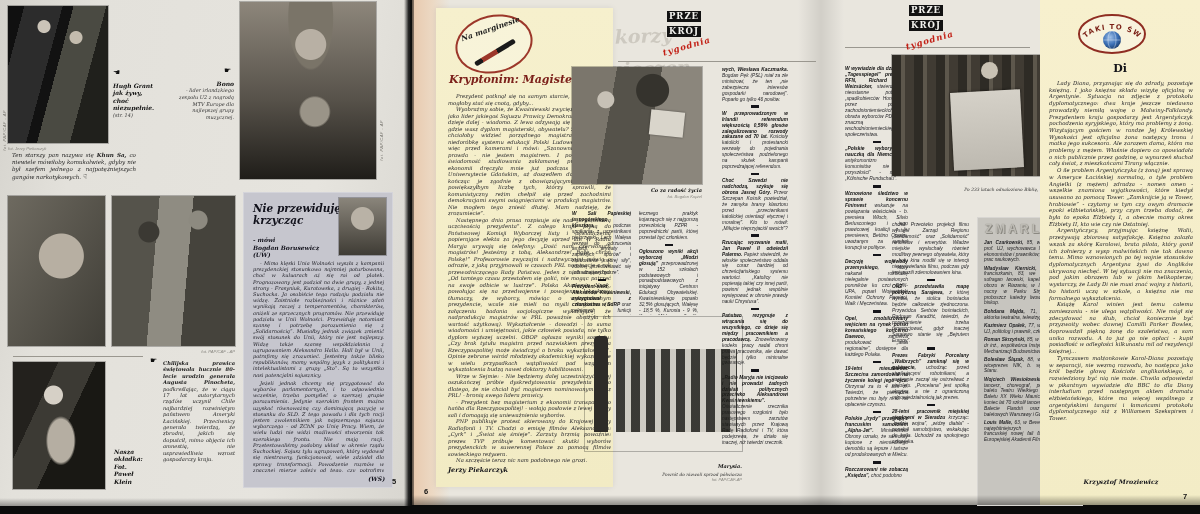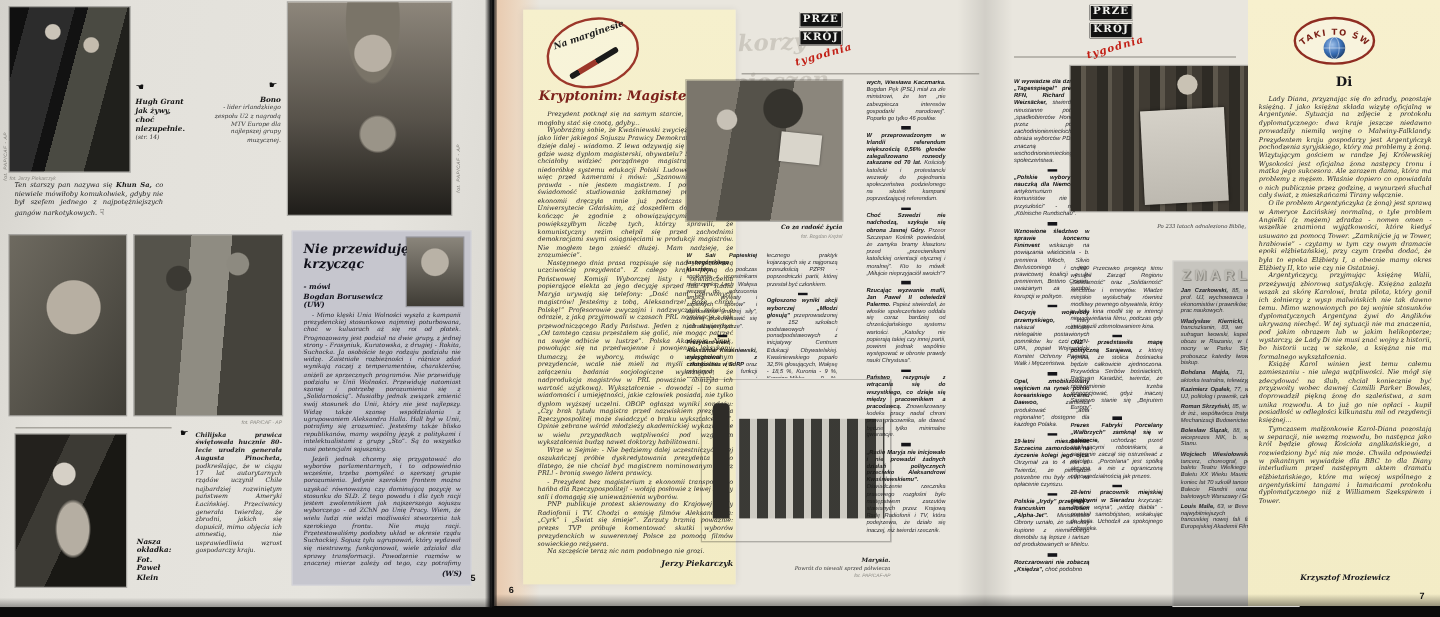--- a/index.html
+++ b/index.html
@@ -69,21 +69,21 @@
   .bzbox{background:#c6c6ce;box-shadow:inset 0 0 0 1px rgba(255,255,255,.25);}
   .bztitle{font:bold italic 10.5px/12px "DejaVu Serif",serif;color:#10101a;}
   .bzby{font:bold italic 6px/7.5px "DejaVu Serif",serif;color:#10101a;}
   .bzbody{font:italic 5px/6.2px "DejaVu Serif",serif;text-align:justify;color:#191920;}
   .bzbody p{margin:0 0 2px 0;text-indent:7px;}
   
   .cream{background:linear-gradient(#f6f0cd,#f2ebc4);box-shadow:0 0 6px rgba(0,0,0,0.08);}
   .krytitle{font:bold italic 11px "DejaVu Serif",serif;color:#7c211b;}
   .krybody{font:italic 5.3px/6.5px "DejaVu Serif",serif;text-align:justify;color:#242428;overflow:hidden;}
   .krybody p{margin:0;text-indent:8px;}
-  .krysig{font:bold italic 6.5px "DejaVu Serif",serif;color:#16161a;text-align:right;}
+  .krysig{font:bold italic 6.5px "DejaVu Serif",serif;color:#16161a;text-align:left;}
   
   .stamp{border:2px solid #9c372a;border-radius:50%;transform:rotate(-13deg);background:rgba(255,255,255,0.25);}
   .stamptext{position:absolute;left:0;right:0;top:7px;text-align:center;font:bold italic 7.5px "DejaVu Serif",serif;color:#1c1c1c;transform:rotate(-6deg);}
   .pen{position:absolute;left:13px;top:33px;width:46px;height:4.5px;background:linear-gradient(90deg,#1a1a1a 0 18%,#9c372a 18% 55%,#1a1a1a 55%);transform:rotate(-18deg);border-radius:2px;}
   
   .logobox{width:36px;height:13px;background:#121212;color:#f2f2ee;font:bold 8.5px/13px "DejaVu Serif",serif;text-align:center;letter-spacing:1px;box-shadow:inset 0 0 0 1px #e9e6de, inset 0 0 0 2px #121212;margin-bottom:2px;}
   .logoscript{font:bold italic 8.5px "DejaVu Serif",serif;color:#c22016;transform:rotate(-16deg);letter-spacing:1px;}
   .ghost{font:bold italic 19px "DejaVu Serif",serif;color:rgba(148,143,132,0.33);transform:rotate(-2deg);white-space:nowrap;}
   
   .zbox{background:#c7c5bf;box-shadow:inset 0 0 0 1px rgba(255,255,255,.3);}

